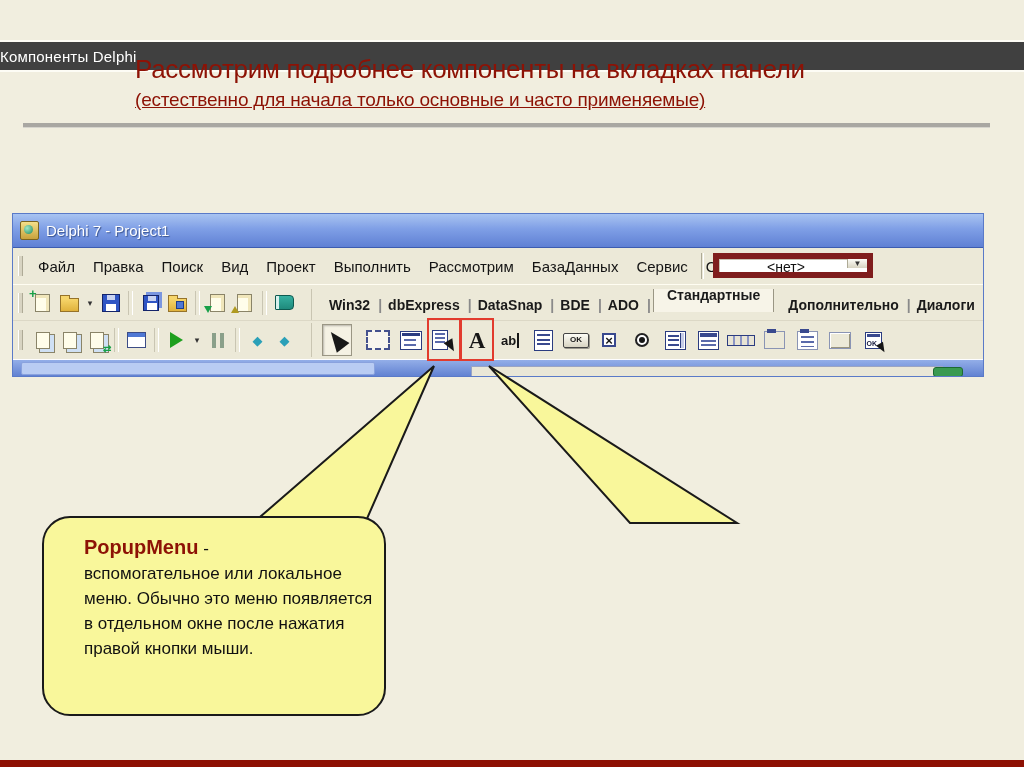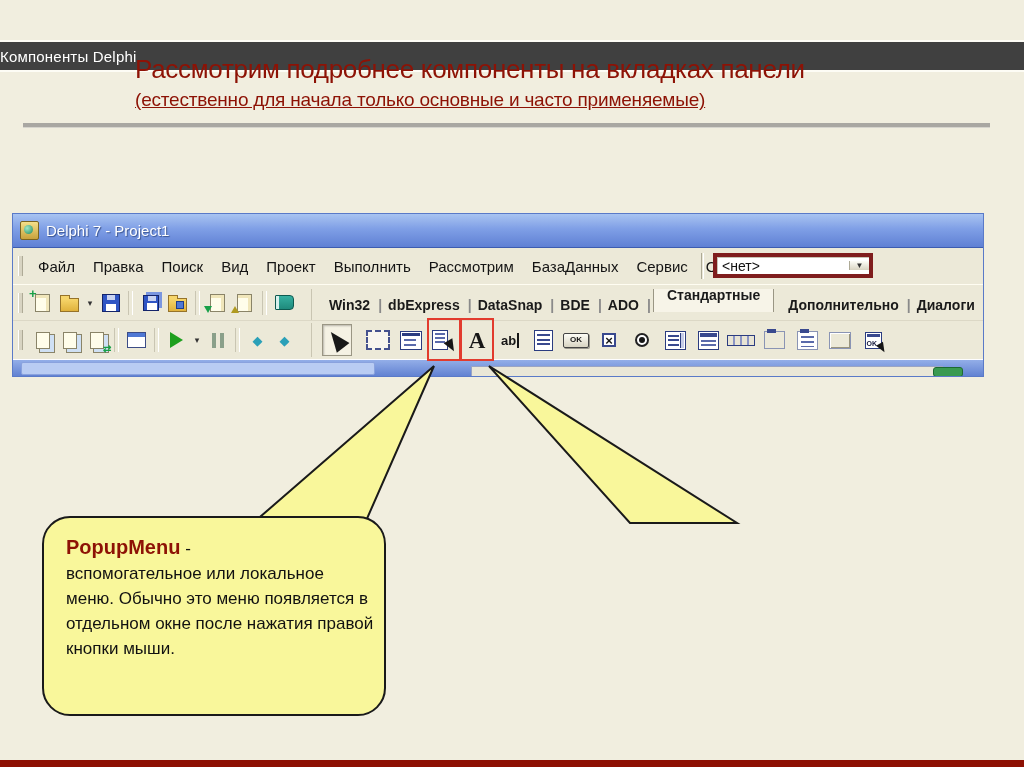--- a/index.html
+++ b/index.html
@@ -35,22 +35,22 @@
           background:radial-gradient(circle at 35% 35%,#9fe8c8,#1f8a58);}
   .titlebar .wtitle{color:#fff;font-weight:normal;font-size:15px;text-shadow:1px 1px 1px #3a5490;}
 
   .menubar{position:relative;height:36px;display:flex;align-items:center;border-bottom:1px solid #fffdf2;}
   .grip{width:3px;height:20px;margin:0 6px 0 5px;border-left:1px solid #fff;
         border-right:1px solid #aeaa96;background:#d8d4c2;flex:0 0 auto;}
   .menu-item{padding:4px 9px;font-size:15px;color:#141414;white-space:nowrap;}
   .vsep{position:absolute;left:688px;top:5px;width:1px;height:26px;border-left:1px solid #aeaa96;
         border-right:1px solid #fff;}
   .combo{position:absolute;left:700px;top:5px;width:160px;height:25px;background:#fff;
-        border:4px solid #7f1d1d;box-sizing:border-box;display:flex;align-items:center;
-        box-shadow:inset 1px 1px 0 #c8c4b4;}
+        border:6px solid #7f1d1d;box-sizing:border-box;display:flex;align-items:flex-start;
+        box-shadow:inset 1px 1px 0 #c8c4b4;padding-left:43px;}
   .combo .val{flex:1;display:flex;align-items:center;padding-left:5px;font-size:14px;color:#111;}
   .combo-btn{width:19px;background:linear-gradient(180deg,#fdfdf8,#d8d4c2);border-left:1px solid #aeaa96;
         display:flex;align-items:center;justify-content:center;font-size:8px;color:#333;}
   .menu-btns{position:absolute;left:874px;top:4px;display:flex;gap:8px;}
   .mbtn{width:28px;height:27px;display:flex;align-items:center;justify-content:center;position:relative;}
 
   
   .toolbar1{position:relative;height:35px;display:flex;align-items:center;border-bottom:1px solid #dcd8c6;}
   .toolbar2{position:relative;height:38px;display:flex;align-items:center;}
   .tbtn{width:27px;height:27px;display:flex;align-items:center;justify-content:center;position:relative;flex:0 0 auto;}
@@ -169,21 +169,21 @@
         background:linear-gradient(180deg,#93aee8,#6282d2);border-top:1px solid #fdfdff;}
   .strip .panel-l{position:absolute;left:8px;top:2px;width:352px;height:11px;background:#b9ccf3;
         border:1px solid #8aa2de;border-radius:2px;}
   .strip .edge{position:absolute;left:458px;right:40px;top:6px;height:9px;background:#eae7d7;border:1px solid #9aa4c4;}
   .strip .greenbtn{position:absolute;left:920px;top:7px;width:28px;height:8px;background:#3a9a50;
         border:1px solid #1d6a32;border-radius:3px;}
 
   
   .tails{position:absolute;left:0;top:0;z-index:5;pointer-events:none;}
   .callout{position:absolute;background:#f9f79b;border:2px solid #1a1a1a;box-sizing:border-box;z-index:6;color:#111;}
-  .co1{left:42px;top:516px;width:344px;height:200px;border-radius:28px;padding:17px 10px 0 22px;
+  .co1{left:42px;top:516px;width:344px;height:200px;border-radius:28px;padding:17px 10px 0 40px;
         font-size:17px;line-height:25px;}
   .co2{left:540px;top:505px;width:348px;height:134px;border-radius:24px;padding:13px 14px 0 22px;
         font-size:17.5px;line-height:27px;}
   .term{font-weight:bold;color:#8d1205;}
   .co1 .term{font-size:20px;}
   .co2 .term{font-size:21px;}
 </style>
 </head>
 <body>
 

